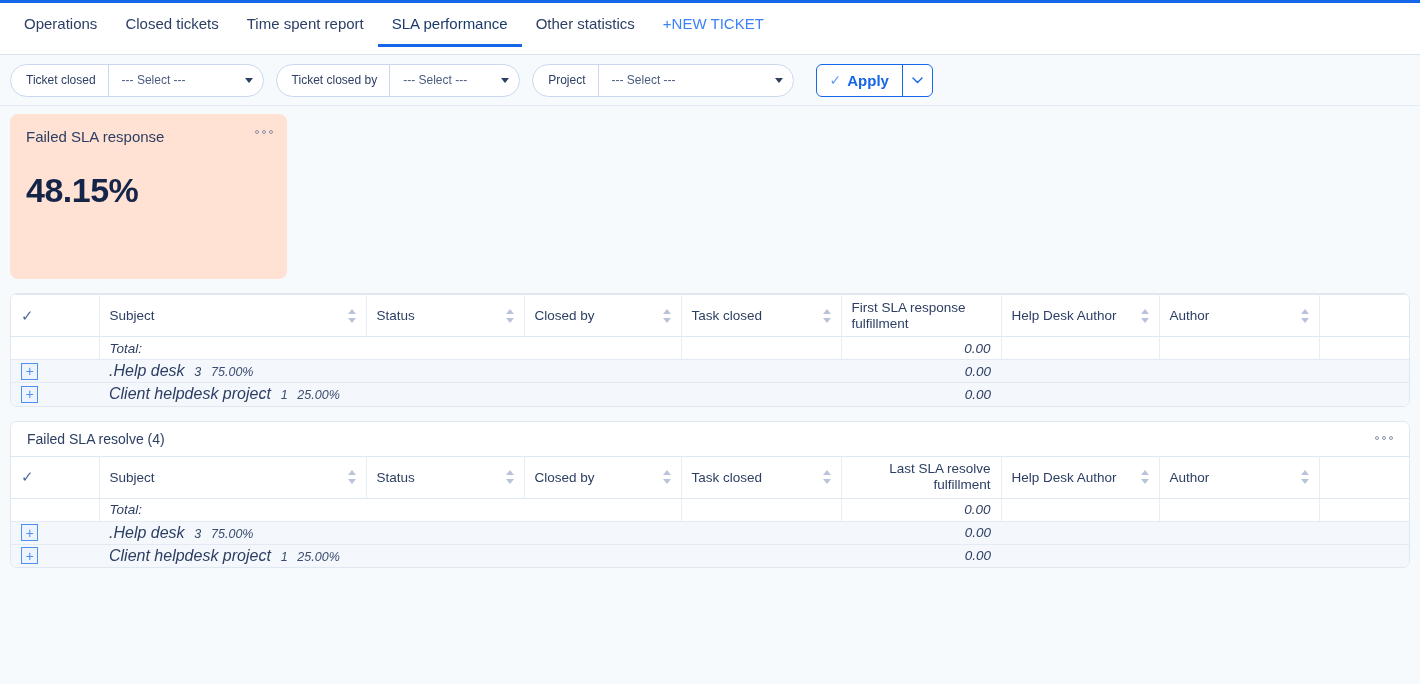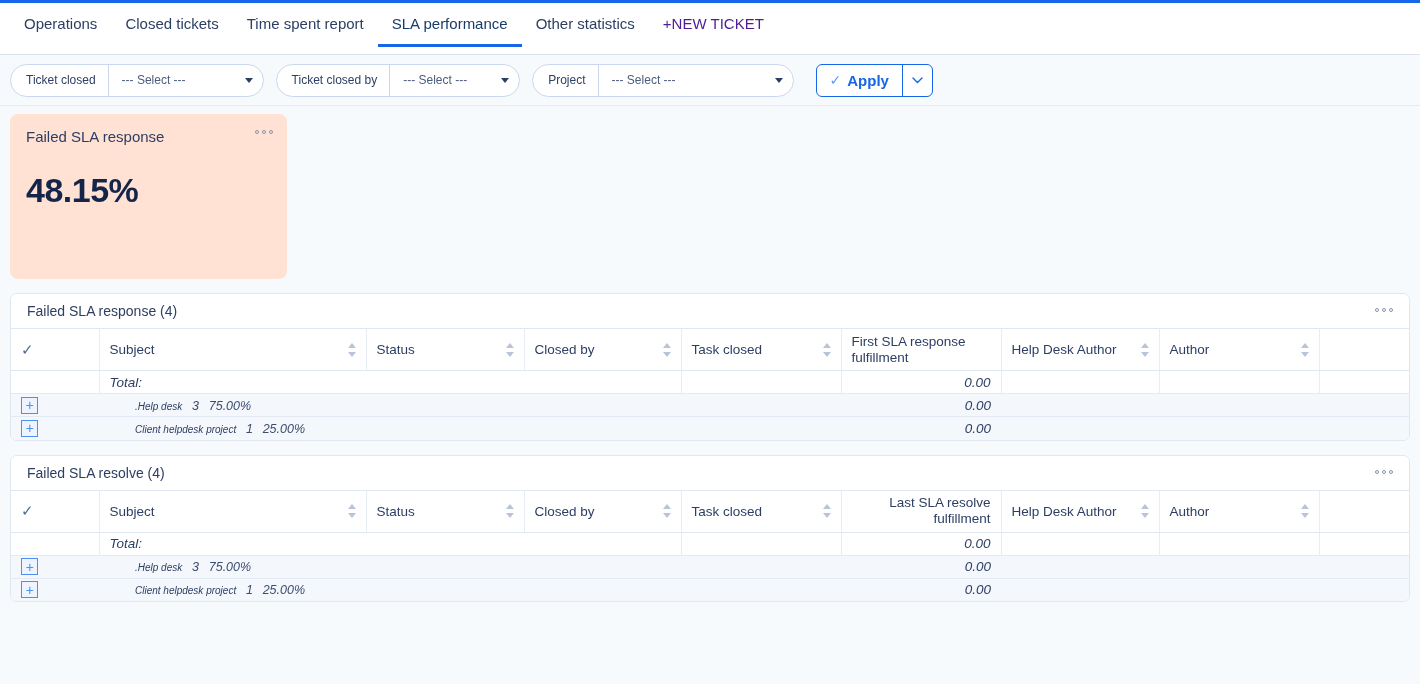--- a/index.html
+++ b/index.html
@@ -36,21 +36,21 @@
     white-space: nowrap;
     cursor: pointer;
     border-bottom: 3px solid transparent;
     margin-bottom: -1px;
   }
   .nav-tab.active {
     color: #1A3A6B;
     border-bottom-color: #1566E8;
     font-weight: 400;
   }
-  .nav-tab.newticket { color: #4c1d95; }
+  .nav-tab.newticket { color: #3b82f6; }
 
   
   .filterbar {
     height: 51px;
     background: #F7FAFD;
     display: flex;
     align-items: center;
     padding: 0 10px;
     gap: 12px;
     border-bottom: 1px solid #E6ECF5;
@@ -283,21 +283,21 @@
     align-items: center;
     justify-content: center;
     width: 17px; height: 17px;
     border: 1px solid #4E8FF0;
     background: #EEF4FE;
     color: #4E8FF0;
     font-size: 14px;
     line-height: 1;
     cursor: pointer;
   }
-  .subject-name { font-size: 10px; color: #2C3E63; margin-left: 26px; }
+  .subject-name { font-size: 16px; color: #2C3E63; }
   .subject-pct { font-size: 12.5px; color: #3B4D70; margin-left: 6px; }
   .total-label { padding-left: 14px; font-size: 13.5px; }
 </style>
 </head>
 <body>
 
 <div class="top-rule"></div>
 
 <div class="navbar">
   <div class="nav-tab">Operations</div>
@@ -353,21 +353,20 @@
     <div class="kpi-value">48.15%</div>
     <div class="dots">
         <i></i>
         <i></i>
         <i></i>
       </div>
   </div>
 </div>
 
 <div class="panel">
-  <div class="panel-head">Failed SLA response (4)</div>
   <div class="dots panel-dots">
       <i></i>
       <i></i>
       <i></i>
     </div>
 
   <table class="grid">
     <thead>
       <tr>
         <th class="check-col">

